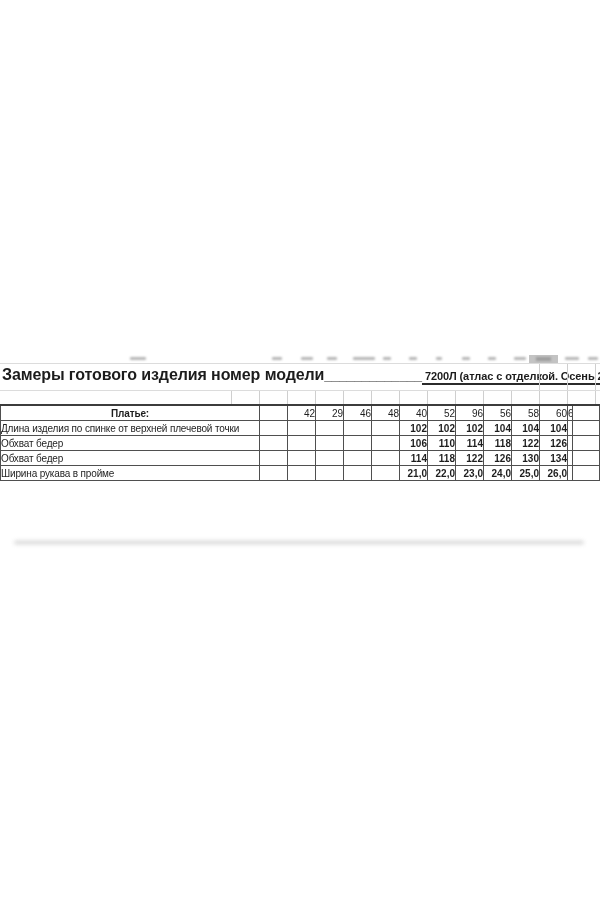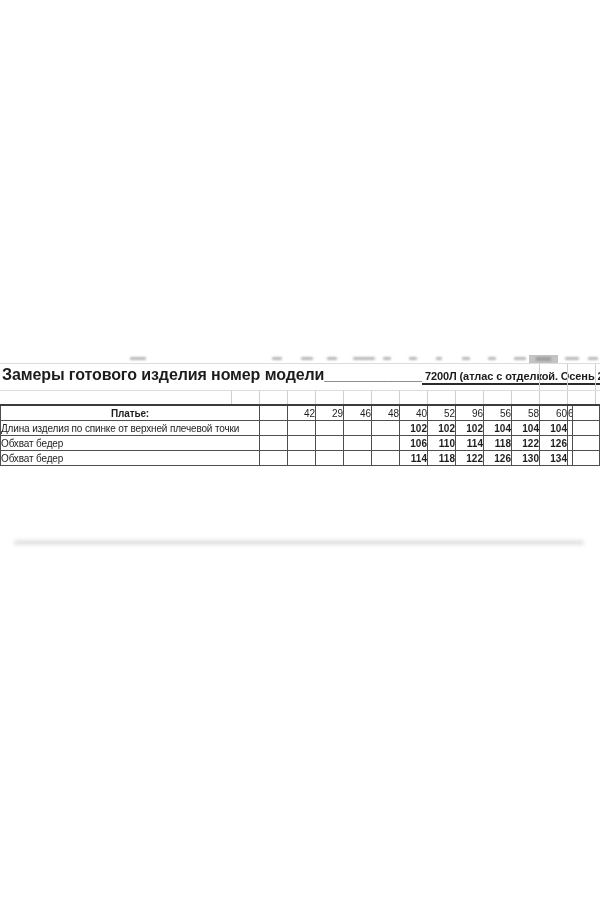--- a/index.html
+++ b/index.html
@@ -181,17 +181,33 @@
     <td class="num val"></td>
     <td class="num val">114</td>
     <td class="num val">118</td>
     <td class="num val">122</td>
     <td class="num val">126</td>
     <td class="num val">130</td>
     <td class="num val">134</td>
     <td class="num val"></td>
     <td class="cut"></td>
   </tr>
+        <tr>
+    <td class="c-name">Ширина рукава в пройме</td>
+    <td></td>
+    <td class="num val"></td>
+    <td class="num val"></td>
+    <td class="num val"></td>
+    <td class="num val"></td>
+    <td class="num val">21,0</td>
+    <td class="num val">22,0</td>
+    <td class="num val">23,0</td>
+    <td class="num val">24,0</td>
+    <td class="num val">25,0</td>
+    <td class="num val">26,0</td>
+    <td class="num val"></td>
+    <td class="cut"></td>
+  </tr>
       </tbody>
   </table>
 
   <div class="blur-bar"></div>
 </div>
 
 </body></html>

